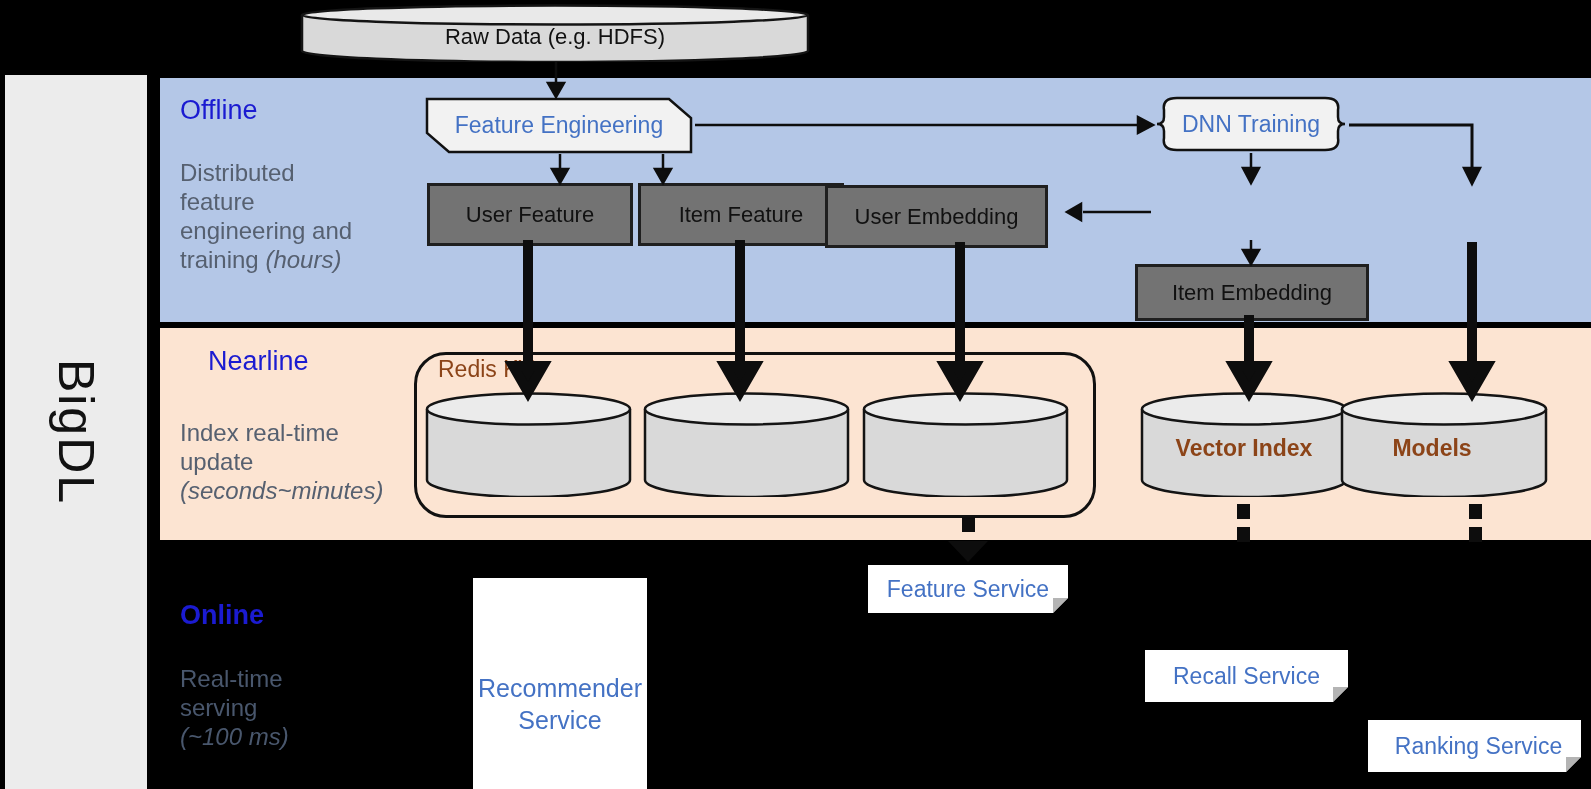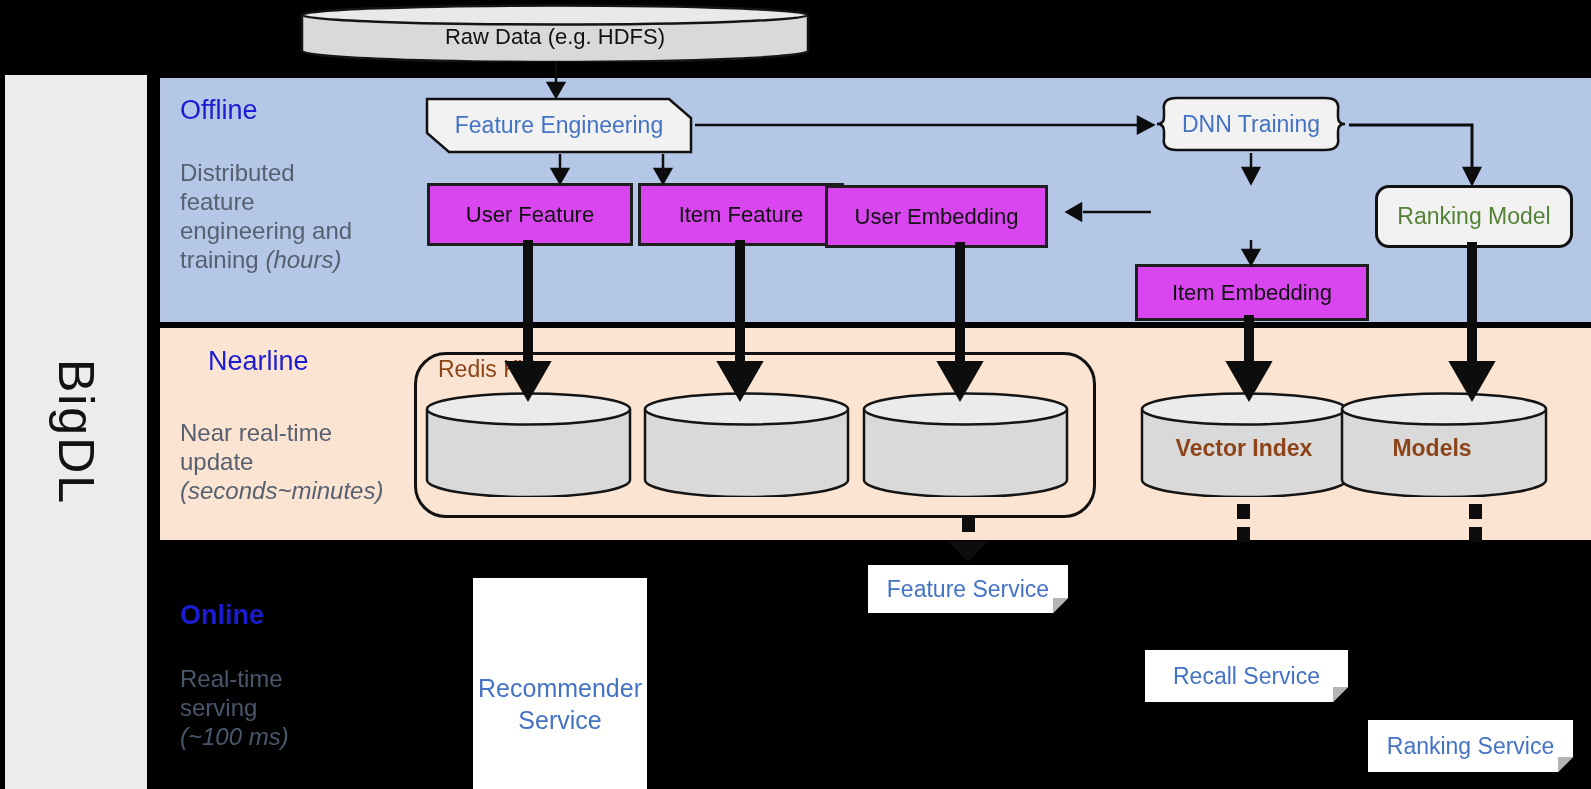--- a/index.html
+++ b/index.html
@@ -13,21 +13,21 @@
   .brand{left:76px;top:432px;transform:translate(-50%,-50%) rotate(90deg);
          font-size:50px;letter-spacing:2px;color:#121212;white-space:nowrap;}
   
   .sec-title{font-size:27px;color:#1b1bd1;}
   .sec-title.bold{font-weight:bold;}
   .sec-desc{font-size:24px;line-height:29px;color:#566070;margin-top:16px;}
   .sec-desc em{font-style:italic;}
   .online-desc{color:#49576d;}
   
   .lblwrap{display:flex;align-items:center;justify-content:center;text-align:center;}
-  .box-gray{background:#d946ef;border:3px solid #1f1f1f;color:#111;font-size:22px;}
+  .box-gray{background:#737373;border:3px solid #1f1f1f;color:#111;font-size:22px;}
   .box-round{background:#f2f2f2;border:3px solid #111;border-radius:14px;
              color:#548235;font-size:23px;}
   .shape-label{position:absolute;left:0;top:0;right:0;bottom:0;display:flex;
                align-items:center;justify-content:center;font-size:23px;color:#4472c4;}
   .redis-frame{left:414px;top:352px;width:676px;height:160px;border:3px solid #111;
                border-radius:32px;}
   .redis-label{left:438px;top:356px;font-size:23px;color:#8c4418;}
   .cyl-label{color:#8c4418;font-size:23px;text-align:center;font-weight:bold;}
   
   .svc{background:#fff;color:#4472c4;font-size:23px;
@@ -47,21 +47,21 @@
 
   <div class="abs band-offline"></div>
   <div class="abs band-nearline"></div>
   <div class="abs sidebar"></div>
   <div class="abs brand">BigDL</div>
 
   <div class="abs sec-title" style="left:180px;top:95px;">Offline</div>
   <div class="abs sec-desc" style="left:180px;top:142px;width:196px;"><span>Distributed feature engineering and training</span> <em>(hours)</em></div>
 
   <div class="abs sec-title" style="left:180px;top:346px;margin-left:28px;">Nearline</div>
-  <div class="abs sec-desc" style="left:180px;top:402px;width:196px;"><span>Near real-time update</span> <em>(seconds~minutes)</em></div>
+  <div class="abs sec-desc" style="left:180px;top:402px;width:196px;"><span>Index real-time update</span> <em>(seconds~minutes)</em></div>
 
   <div class="abs sec-title bold" style="left:180px;top:600px;">Online</div>
   <div class="abs sec-desc online-desc" style="left:180px;top:648px;width:140px;"><span>Real-time serving</span> <em>(~100 ms)</em></div>
 
   <div class="abs" style="left:425px;top:97px;width:268px;height:57px;">
     <svg width="268" height="57" viewBox="0 0 268 57">
       <polygon points="2,2 244,2 266,21 266,55 24,55 2,36" fill="#f2f2f2" stroke="#111" stroke-width="2.5"></polygon>
     </svg>
     <div class="shape-label">Feature Engineering</div>
   </div>
@@ -77,21 +77,20 @@
   <div class="abs" style="left:1153px;top:95px;width:196px;height:58px;">
     <svg width="196" height="58" viewBox="0 0 196 58">
       <path d="M24 3 H172 Q187 3 185 15 L185 22 Q185 29 192 29 Q185 29 185 36 L185 43 Q187 55 172 55 H24 Q9 55 11 43 L11 36 Q11 29 4 29 Q11 29 11 22 L11 15 Q9 3 24 3 Z" fill="#f2f2f2" stroke="#111" stroke-width="2.5"></path>
     </svg>
     <div class="shape-label">DNN Training</div>
   </div>
 
   <div class="abs lblwrap box-gray" style="left:427px;top:183px;width:200px;height:57px;">User Feature</div>
   <div class="abs lblwrap box-gray" style="left:638px;top:183px;width:200px;height:57px;">Item Feature</div>
   <div class="abs lblwrap box-gray" style="left:825px;top:185px;width:217px;height:57px;">User Embedding</div>
-  <div class="abs lblwrap box-round" style="left:1375px;top:185px;width:192px;height:57px;">Ranking Model</div>
   <div class="abs lblwrap box-gray" style="left:1135px;top:264px;width:228px;height:51px;">Item Embedding</div>
 
   <div class="abs redis-frame"></div>
   <div class="abs redis-label">Redis KV</div>
 
   <div class="abs" style="left:425px;top:392px;">
     <svg width="207" height="105" viewBox="0 0 207 105">
       <path d="M2 17 L2 88 A101.5 17 0 0 0 205 88 L205 17" fill="#d9d9d9" stroke="#141414" stroke-width="2.5"></path>
       <ellipse cx="103.5" cy="17" rx="101.5" ry="15.5" fill="#ebebeb" stroke="#141414" stroke-width="2.5"></ellipse>
     </svg>
@@ -120,21 +119,21 @@
     <svg width="208" height="105" viewBox="0 0 208 105">
       <path d="M2 17 L2 88 A102 17 0 0 0 206 88 L206 17" fill="#d9d9d9" stroke="#141414" stroke-width="2.5"></path>
       <ellipse cx="104" cy="17" rx="102" ry="15.5" fill="#ebebeb" stroke="#141414" stroke-width="2.5"></ellipse>
     </svg>
     <div class="abs cyl-label" style="left:0;top:43px;width:208px;">Models</div>
   </div>
 
   <div class="abs lblwrap doc" style="left:473px;top:578px;width:174px;height:252px;">Recommender Service</div>
   <div class="abs lblwrap svc" style="left:1145px;top:650px;width:203px;height:52px;">Recall Service</div>
   <div class="abs lblwrap svc" style="left:868px;top:565px;width:200px;height:48px;">Feature Service</div>
-  <div class="abs lblwrap svc" style="left:1368px;top:720px;width:205px;height:52px;">Ranking Service</div>
+  <div class="abs lblwrap svc" style="left:1368px;top:720px;width:205px;height:52px;padding-left:8px;">Ranking Service</div>
 
   <svg class="abs overlay" width="1591" height="789" viewBox="0 0 1591 789">
     <g stroke="#0d0d0d" stroke-width="2.5" fill="#0d0d0d">
 
       <line x1="556" y1="62" x2="556" y2="85"></line>
         <polygon points="548,83 564,83 556,97"></polygon>
 
       <line x1="560" y1="154" x2="560" y2="171"></line>
         <polygon points="552,169 568,169 560,183"></polygon>
       <line x1="663" y1="154" x2="663" y2="171"></line>

